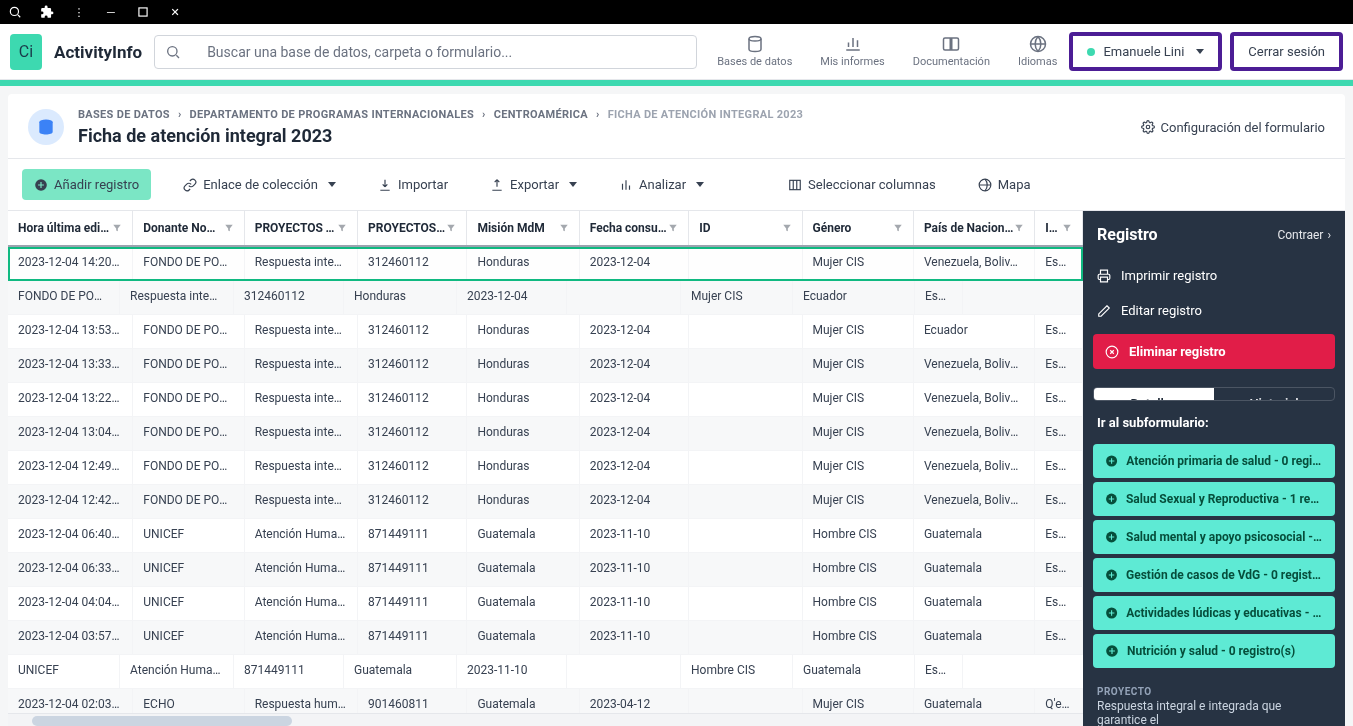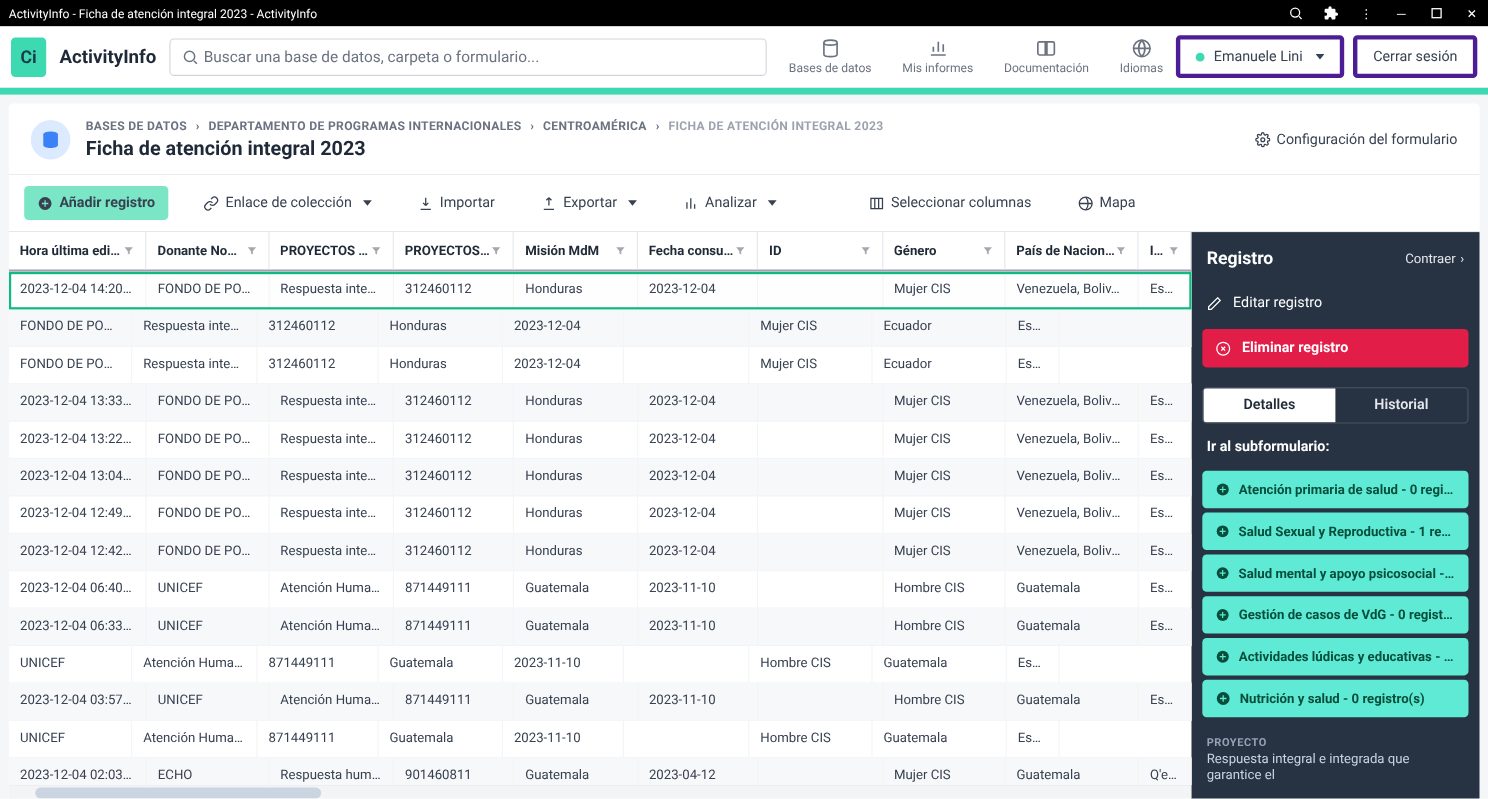--- a/index.html
+++ b/index.html
@@ -2,41 +2,41 @@
 <html><head>
 <meta charset="utf-8">
 <style>
 *{box-sizing:border-box;margin:0;padding:0;font-family:-apple-system,BlinkMacSystemFont,"Segoe UI",Roboto,sans-serif}
 body{background:#f5f6f7;overflow:hidden;width:1353px;height:726px}
 .titlebar{height:24px;background:#000;color:#fff;display:flex;align-items:center;padding:0 8px;font-size:11px}
 .titlebar-text{flex:1}
 .titlebar-icons{display:flex;gap:18px;align-items:center}
 .titlebar-icon{width:14px;height:14px;display:flex;align-items:center;justify-content:center;cursor:pointer}
 .topbar{height:56px;background:#fff;display:flex;align-items:center;padding:0 10px;gap:12px;border-bottom:1px solid #e5e7eb}
-.logo{width:32px;height:36px;background:#3dd9b0;border-radius:4px;display:flex;align-items:center;justify-content:center;color:#1a3a4a;font-weight:bold;font-size:16px}
+.logo{width:32px;height:36px;background:#3dd9b0;border-radius:4px;display:flex;align-items:center;justify-content:center;color:#1a3a4a;font-weight:normal;font-size:16px}
 .brand{font-weight:700;font-size:17px;color:#1f2937}
-.searchbox{flex:1;max-width:640px;border:1px solid #d1d5db;border-radius:4px;height:34px;display:flex;align-items:center;padding:0 10px;color:#6b7280;font-size:14px;gap:4px}
+.searchbox{flex:1;max-width:640px;border:1px solid #d1d5db;border-radius:4px;height:34px;display:flex;align-items:center;padding:0 10px;color:#6b7280;font-size:14px;gap:26px}
 .navitems{display:flex;gap:28px;margin-left:8px}
 .navitem{display:flex;flex-direction:column;align-items:center;color:#6b7280;font-size:11px;gap:2px;cursor:pointer}
 .navitem svg{width:18px;height:18px}
 .userbox{display:flex;gap:8px;margin-left:auto}
 .userchip{border:4px solid #4c1d95;border-radius:4px;padding:8px 14px;font-size:13px;display:flex;align-items:center;gap:8px;cursor:pointer;color:#374151}
 .dot{width:8px;height:8px;background:#3dd9b0;border-radius:50%}
 .greenbar{height:6px;background:#3dd9b0}
 .breadcrumb-section{background:#fff;padding:14px 20px 12px;border-bottom:1px solid #e5e7eb;display:flex;align-items:center;gap:14px;margin:8px 8px 0;border-radius:4px 4px 0 0}
 .db-icon{width:36px;height:36px;background:#dbeafe;border-radius:50%;display:flex;align-items:center;justify-content:center;color:#3b82f6;flex-shrink:0}
 .bc-content{flex:1}
 .bc-path{font-size:11px;color:#6b7280;font-weight:700;letter-spacing:.3px;display:flex;align-items:center;gap:8px;flex-wrap:wrap}
 .bc-path span.bc-seg{cursor:pointer}
 .bc-path span.current{color:#9ca3af}
 .bc-title{font-size:18px;font-weight:700;color:#1f2937;margin-top:4px}
 .config-link{font-size:13px;color:#374151;display:flex;align-items:center;gap:6px;cursor:pointer}
 .toolbar{background:#fff;padding:10px 14px;display:flex;align-items:center;gap:22px;margin:0 8px;border-bottom:1px solid #e5e7eb}
 .btn{display:flex;align-items:center;gap:6px;font-size:13px;color:#374151;cursor:pointer;padding:6px 10px;border-radius:4px}
-.btn.primary{background:#7be6c5;font-weight:700;padding:8px 12px}
+.btn.primary{background:#7be6c5;font-weight:400;padding:8px 12px}
 .btn svg{width:14px;height:14px}
 .main-area{display:flex;margin:0 8px;height:calc(100% - 24px - 56px - 6px - 8px - 66px - 50px)}
 .table-wrap{flex:1;background:#fff;overflow:hidden;position:relative}
 .thead{display:flex;border-bottom:2px solid #9ca3af;background:#fff;height:36px}
 .th{padding:8px 10px;font-size:12px;font-weight:700;color:#1f2937;border-right:1px solid #e5e7eb;display:flex;align-items:center;justify-content:space-between;overflow:hidden;position:relative}
 .th .label{white-space:nowrap;overflow:hidden;text-overflow:ellipsis}
 .filter-icon{width:10px;height:10px;opacity:.4;flex-shrink:0}
 .tbody{overflow-y:auto;height:calc(100% - 36px - 14px)}
 .tr{display:flex;height:34px;border-bottom:1px solid #f3f4f6}
 .tr.selected{outline:2px solid #10b981;outline-offset:-2px;background:#fefefe}
@@ -59,21 +59,20 @@
 .chip{background:#5eead4;color:#064e3b;margin:4px 10px;padding:10px 12px;border-radius:4px;font-size:12px;font-weight:700;display:flex;align-items:center;gap:8px;cursor:pointer;white-space:nowrap;overflow:hidden}
 .chip span{overflow:hidden;text-overflow:ellipsis}
 .proyecto-lbl{font-size:10px;letter-spacing:.5px;color:#94a3b8;padding:14px 14px 2px;font-weight:700}
 .proyecto-txt{font-size:12px;color:#cbd5e1;padding:0 14px}
 .chev{display:inline-block;width:0;height:0;border-left:4px solid transparent;border-right:4px solid transparent;border-top:5px solid currentColor;margin-left:4px}
 </style>
 </head>
 <body>
 
 <div class="titlebar">
-  <span class="titlebar-text">ActivityInfo - Ficha de atención integral 2023 - ActivityInfo</span>
   <div class="titlebar-icons">
     <span class="titlebar-icon">
         <svg viewBox="0 0 24 24" fill="none" stroke="#fff" stroke-width="2">
           <circle cx="11" cy="11" r="7"></circle>
           <path d="M21 21l-4-4"></path>
         </svg>
       </span>
     <span class="titlebar-icon">
         <svg viewBox="0 0 24 24" fill="#fff">
           <path d="M20.5 11H19V7a2 2 0 00-2-2h-4V3.5a2.5 2.5 0 00-5 0V5H4a2 2 0 00-2 2v4h1.5a2.5 2.5 0 010 5H2v4a2 2 0 002 2h4v-1.5a2.5 2.5 0 015 0V22h4a2 2 0 002-2v-4h1.5a2.5 2.5 0 000-5z"></path>
@@ -303,20 +302,21 @@
           <div class="td col-2">Respuesta integr…</div>
           <div class="td col-3">312460112</div>
           <div class="td col-4">Honduras</div>
           <div class="td col-5">2023-12-04</div>
           <div class="td col-6"></div>
           <div class="td col-7">Mujer CIS</div>
           <div class="td col-8">Ecuador</div>
           <div class="td col-9">Españo</div>
         </div>
         <div class="tr">
+          <div class="td col-0">2023-12-04 13:53:39</div>
           <div class="td col-1">FONDO DE POBL…</div>
           <div class="td col-2">Respuesta integr…</div>
           <div class="td col-3">312460112</div>
           <div class="td col-4">Honduras</div>
           <div class="td col-5">2023-12-04</div>
           <div class="td col-6"></div>
           <div class="td col-7">Mujer CIS</div>
           <div class="td col-8">Ecuador</div>
           <div class="td col-9">Españo</div>
         </div>
@@ -398,20 +398,21 @@
           <div class="td col-2">Atención Humani…</div>
           <div class="td col-3">871449111</div>
           <div class="td col-4">Guatemala</div>
           <div class="td col-5">2023-11-10</div>
           <div class="td col-6"></div>
           <div class="td col-7">Hombre CIS</div>
           <div class="td col-8">Guatemala</div>
           <div class="td col-9">Españo</div>
         </div>
         <div class="tr">
+          <div class="td col-0">2023-12-04 04:04:34</div>
           <div class="td col-1">UNICEF</div>
           <div class="td col-2">Atención Humani…</div>
           <div class="td col-3">871449111</div>
           <div class="td col-4">Guatemala</div>
           <div class="td col-5">2023-11-10</div>
           <div class="td col-6"></div>
           <div class="td col-7">Hombre CIS</div>
           <div class="td col-8">Guatemala</div>
           <div class="td col-9">Españo</div>
         </div>
@@ -459,20 +460,26 @@
   <div class="side">
     <div class="side-head">
       <div class="side-title">Registro</div>
       <div class="contraer">
           <span>Contraer</span> 
           <span>›</span>
         </div>
     </div>
     <div class="side-action">
         <svg viewBox="0 0 24 24" width="14" height="14" fill="none" stroke="currentColor" stroke-width="2">
+          <path d="M6 9V2h12v7M6 18H4a2 2 0 01-2-2v-5a2 2 0 012-2h16a2 2 0 012 2v5a2 2 0 01-2 2h-2M6 14h12v8H6z"></path>
+        </svg>
+        <span>Imprimir registro</span>
+      </div>
+    <div class="side-action">
+        <svg viewBox="0 0 24 24" width="14" height="14" fill="none" stroke="currentColor" stroke-width="2">
           <path d="M17 3l4 4L7 21H3v-4L17 3z"></path>
         </svg>
         <span>Editar registro</span>
       </div>
     <div class="side-action danger">
         <svg viewBox="0 0 24 24" width="14" height="14" fill="none" stroke="currentColor" stroke-width="2">
           <circle cx="12" cy="12" r="10"></circle>
           <path d="M15 9l-6 6M9 9l6 6"></path>
         </svg>
         <span>Eliminar registro</span>

